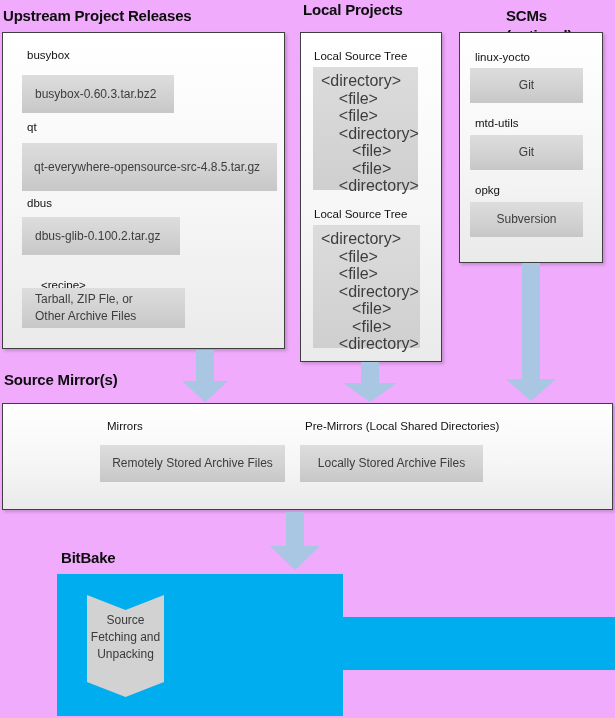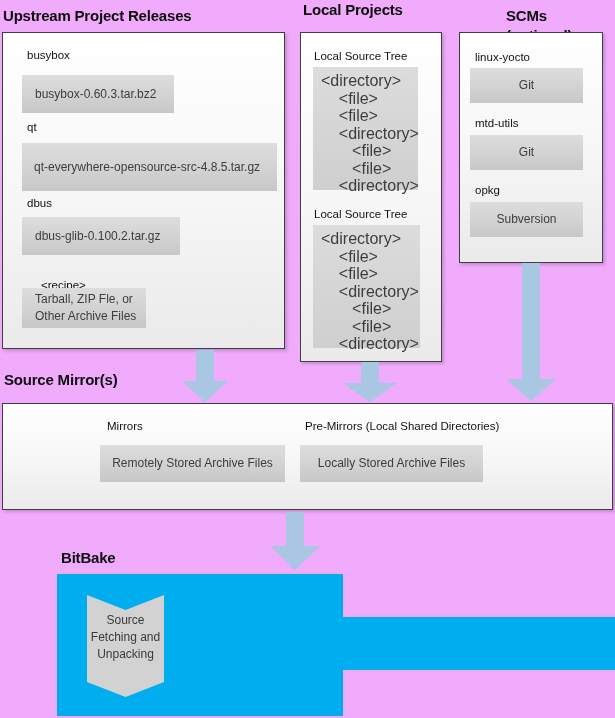--- a/index.html
+++ b/index.html
@@ -43,21 +43,21 @@
   <div class="heading" style="left:61px; top:548px;">BitBake</div>
 
   <div class="panel" style="left:2px; top:32px; width:283px; height:317px;"></div>
   <div class="lbl" style="left:27px; top:48px;">busybox</div>
   <div class="chip vcenter" style="left:22px; top:75px; width:152px; height:38px; padding-left:13px;">busybox-0.60.3.tar.bz2</div>
   <div class="lbl" style="left:27px; top:120px;">qt</div>
   <div class="chip vcenter" style="left:22px; top:143px; width:255px; height:48px; padding-left:12px;">qt-everywhere-opensource-src-4.8.5.tar.gz</div>
   <div class="lbl" style="left:27px; top:196px;">dbus</div>
   <div class="chip vcenter" style="left:22px; top:217px; width:158px; height:38px; padding-left:13px;">dbus-glib-0.100.2.tar.gz</div>
   <div class="lbl" style="left:41px; top:270px;margin-top:8px;">&lt;recipe&gt;</div>
-  <div class="chip vcenter preline" style="left:22px; top:288px; width:124px; height:40px; padding-left:13px; line-height:17px;">Tarball, ZIP Fle, or
+  <div class="chip vcenter preline" style="left:22px; top:288px; width:163px; height:40px; padding-left:13px; line-height:17px;">Tarball, ZIP Fle, or
 Other Archive Files</div>
 
   <div class="panel" style="left:300px; top:32px; width:142px; height:330px;"></div>
   <div class="lbl" style="left:314px; top:49px;">Local Source Tree</div>
   <div class="tree pre" style="left:313px; top:67px; width:105px; height:123px;">&lt;directory&gt;
     &lt;file&gt;
     &lt;file&gt;
     &lt;directory&gt;
        &lt;file&gt;
        &lt;file&gt;

